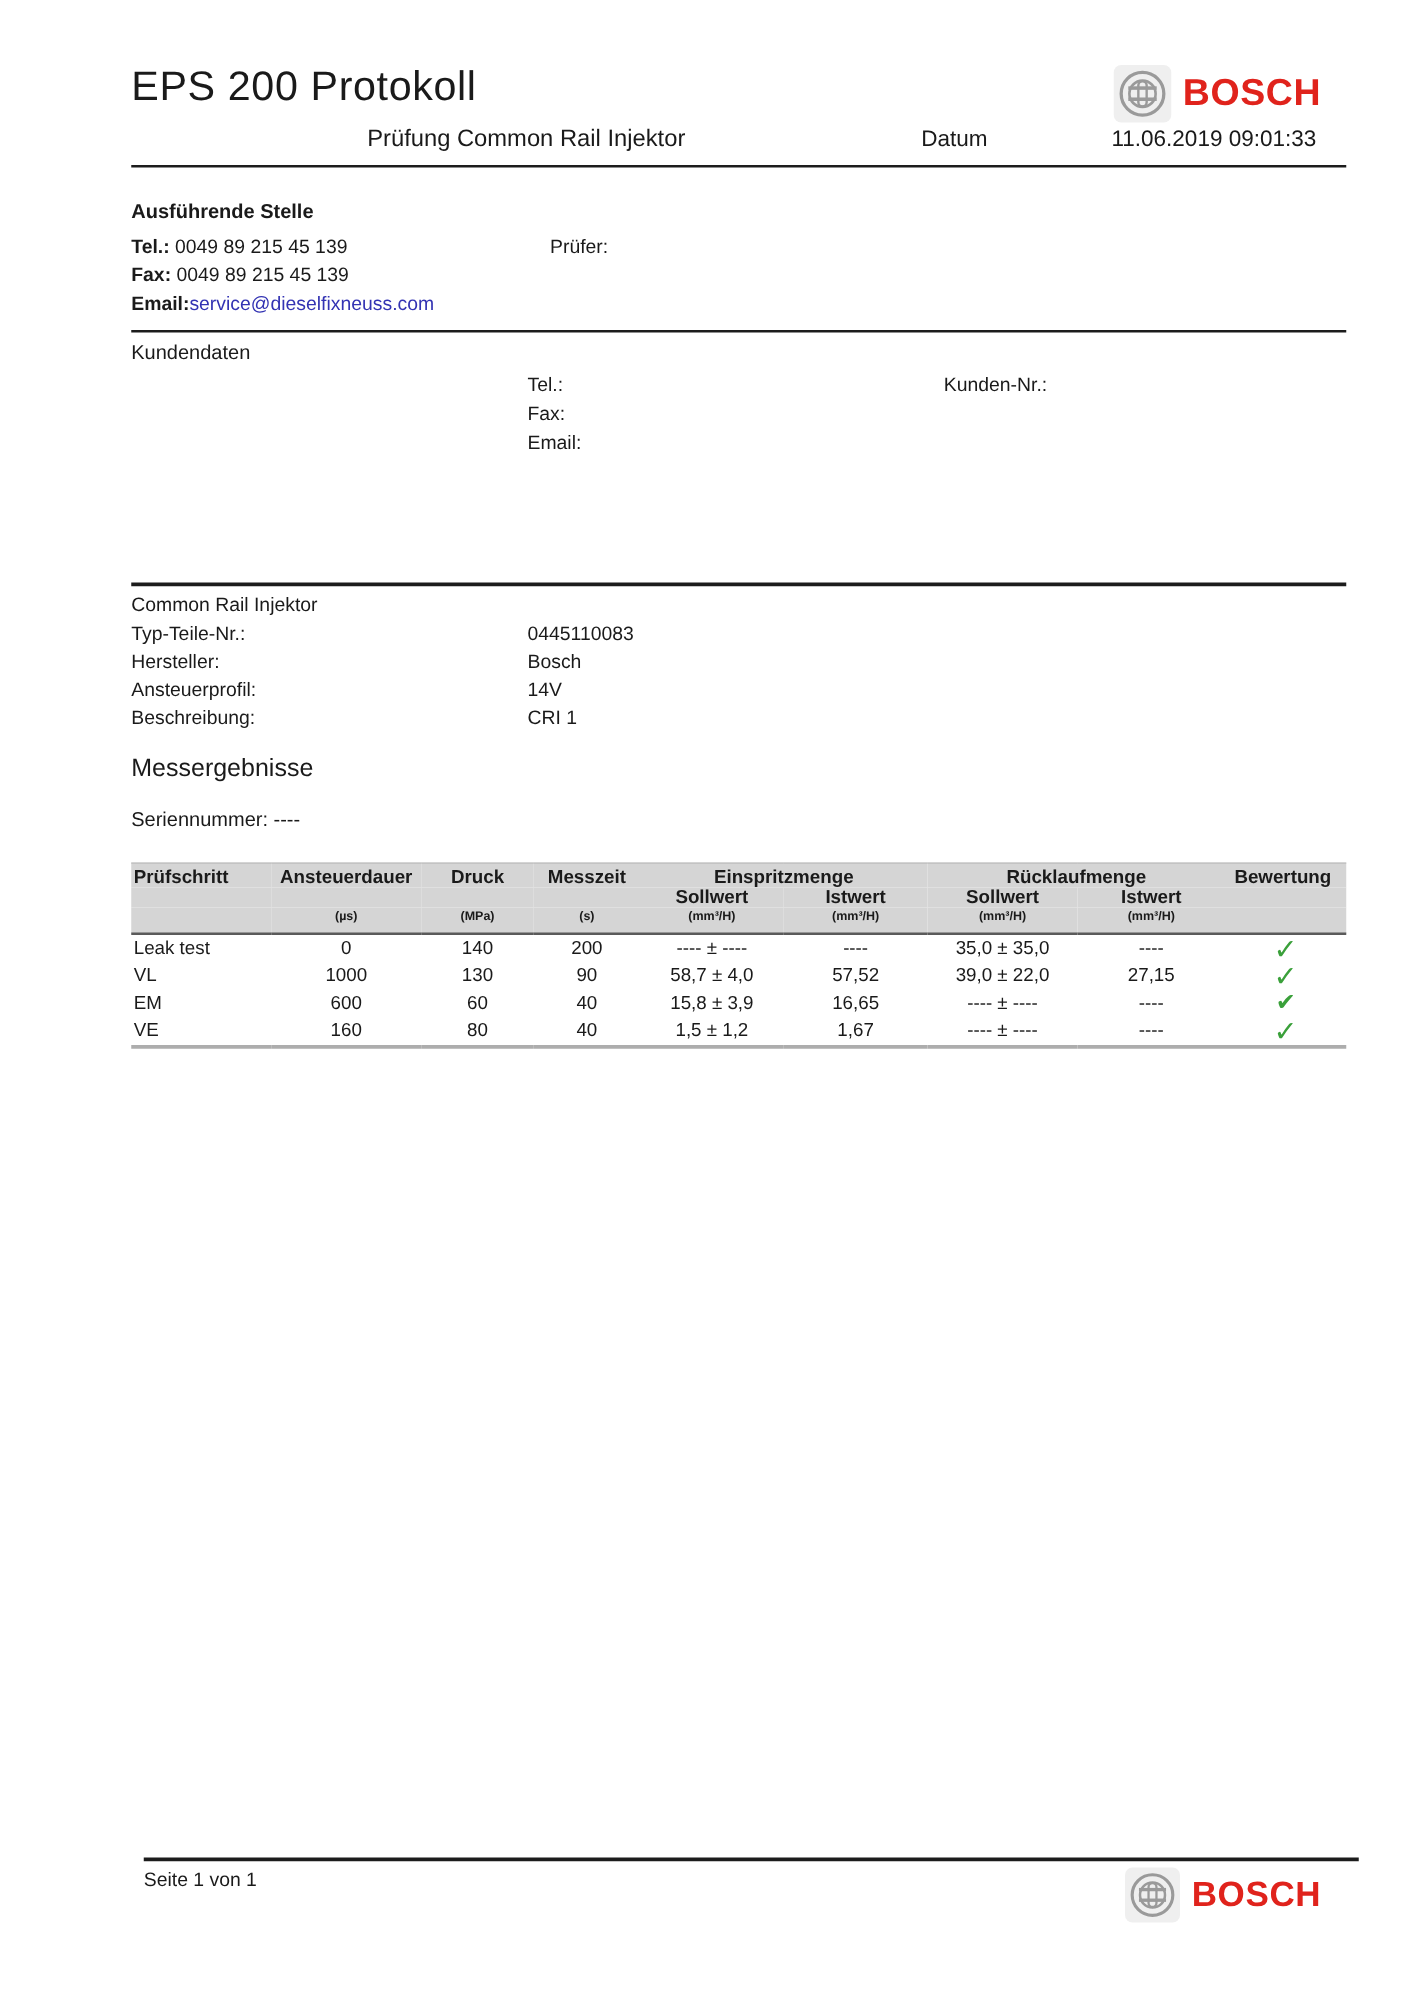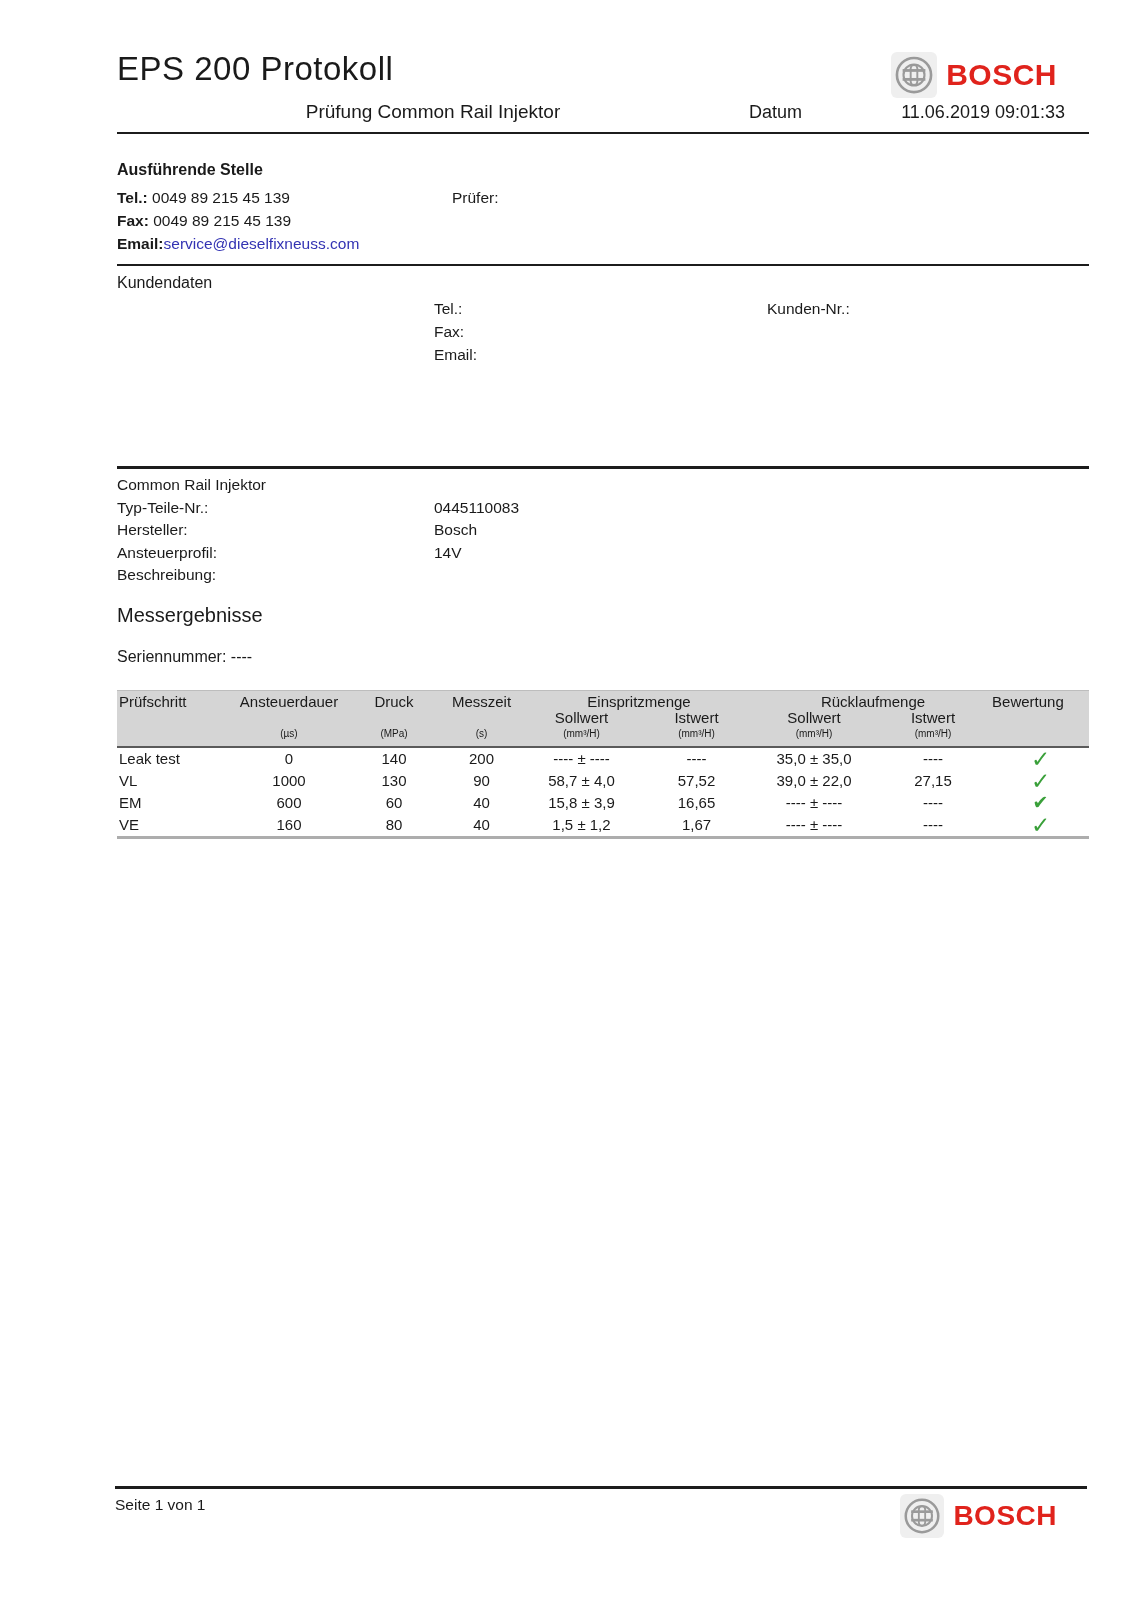--- a/index.html
+++ b/index.html
@@ -1,21 +1,21 @@
 <!DOCTYPE html>
 <html><head>
 <meta charset="utf-8">
 <style>
   html,body{margin:0;padding:0;}
   body{
     width:1131px;height:1600px;background:#ffffff;position:relative;
     font-family:"Liberation Sans","DejaVu Sans",sans-serif;color:#1a1a1a;
     -webkit-font-smoothing:antialiased;overflow:hidden;
   }
-  .content{position:absolute;left:117px;top:0;width:972px;}
+  .content{position:absolute;left:105px;top:0;width:972px;}
   .page-title{margin-top:50px;font-size:33px;line-height:38px;font-weight:400;letter-spacing:.5px;}
   .subtitle-row{margin-top:13px;display:grid;grid-template-columns:632px 1fr;align-items:baseline;font-size:19px;text-align:center;}
   .subtitle-right{display:flex;justify-content:space-between;padding-right:24px;}
   .datum-label{font-size:18px;}
   .datum-value{font-size:18px;}
   .rule{border:none;border-top:2px solid #1c1c1c;margin:0;}
   .rule.thick{border-top-width:3px;}
   .rule1{margin-top:9px;}
   .rule2{margin-top:9px;}
   .rule3{margin-top:52px;}
@@ -39,26 +39,26 @@
   table.results col.c1{width:112px}
   table.results col.c2{width:120px}
   table.results col.c3{width:90px}
   table.results col.c4{width:85px}
   table.results col.c5{width:115px}
   table.results col.c6{width:115px}
   table.results col.c7{width:120px}
   table.results col.c8{width:118px}
   table.results col.c9{width:97px}
   table.results thead th{
-    background:#d5d5d5;font-weight:400;text-align:center;padding:0;line-height:16px;font-size:15px;
+    background:#d5d5d5;font-weight:700;text-align:center;padding:0;line-height:16px;font-size:15px;
   }
   table.results thead tr.hr1 th{padding-top:3px;border-top:1px solid #bdbdbd;}
   table.results thead tr.hr3 th{padding-bottom:4px;border-bottom:2px solid #5a5a5a;font-size:10px;}
   table.results thead th.step{text-align:left;padding-left:2px;}
-  table.results thead th.bewertung{text-align:left;padding-right:12px;}
+  table.results thead th.bewertung{text-align:right;padding-right:12px;}
   table.results tbody td{text-align:center;padding:0;height:22px;line-height:22px;white-space:nowrap;margin-left:28px;}
   table.results tbody td.step{text-align:left;padding-left:2px;}
   table.results tbody tr:last-child td{border-bottom:3px solid #adadad;}
   td.mark{color:#3aa03a;}
   td.mark.thin{font-size:23px;font-weight:400;}
   td.mark.bold{font-size:19px;font-weight:bold;}
 
   .brand{position:absolute;display:flex;align-items:center;gap:9px;}
   .brand-header{top:52px;right:74px;}
   .brand-footer{top:1494px;right:74px;}
@@ -134,20 +134,21 @@
     <div class="inj-row">
       <span>Hersteller:</span>
       <span>Bosch</span>
     </div>
     <div class="inj-row">
       <span>Ansteuerprofil:</span>
       <span>14V</span>
     </div>
     <div class="inj-row">
       <span>Beschreibung:</span>
+      <span>CRI 1</span>
     </div>
   </div>
 
   <div class="results-title">Messergebnisse</div>
   <div class="serial-line">
     <span>Seriennummer:</span>
     <span>----</span>
   </div>
 
   <table class="results">

